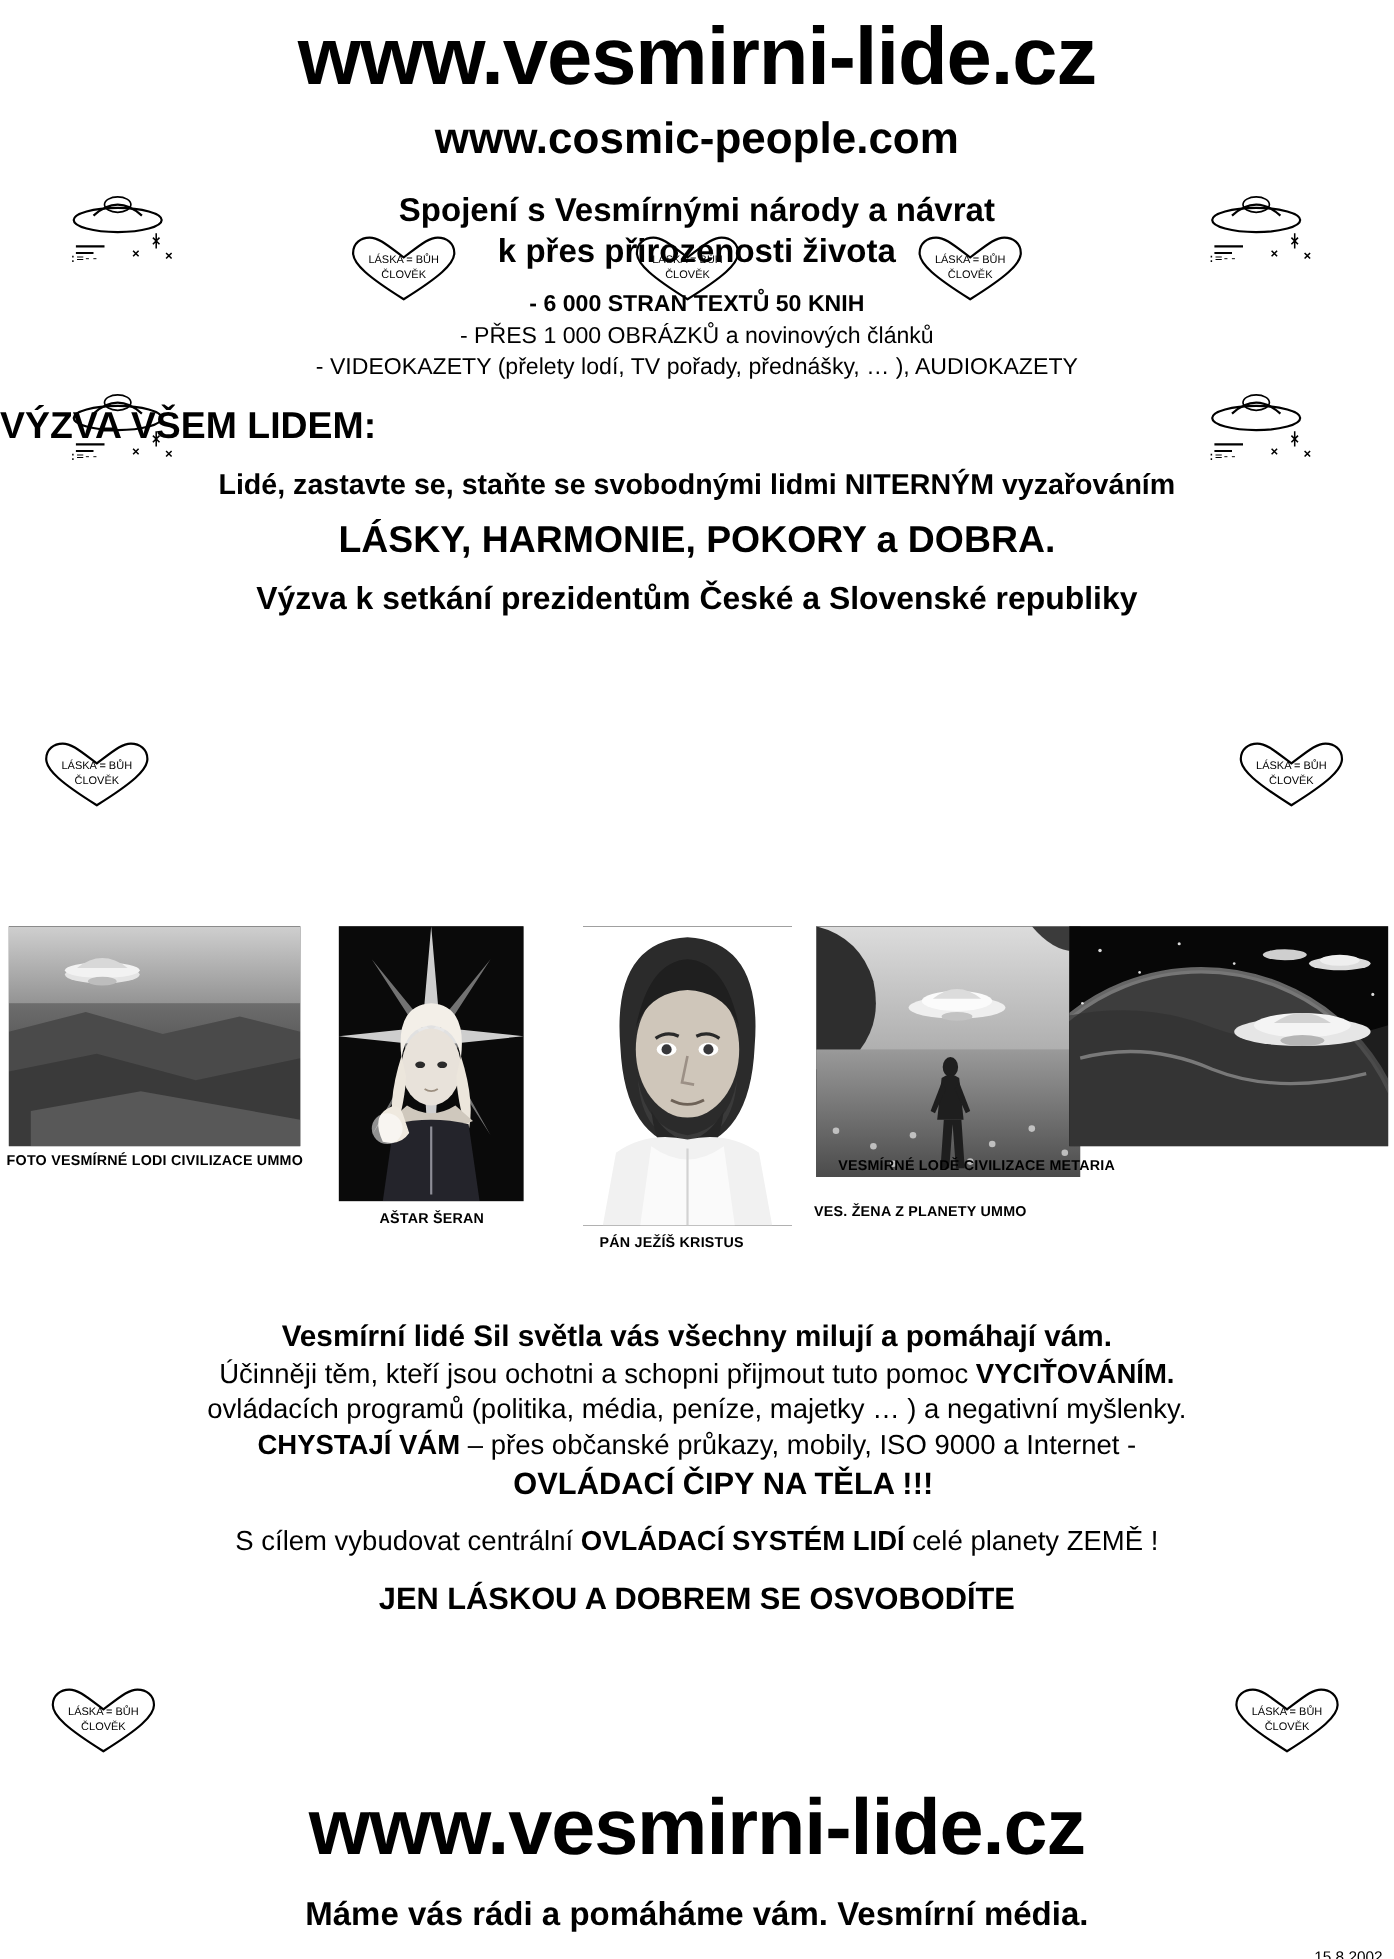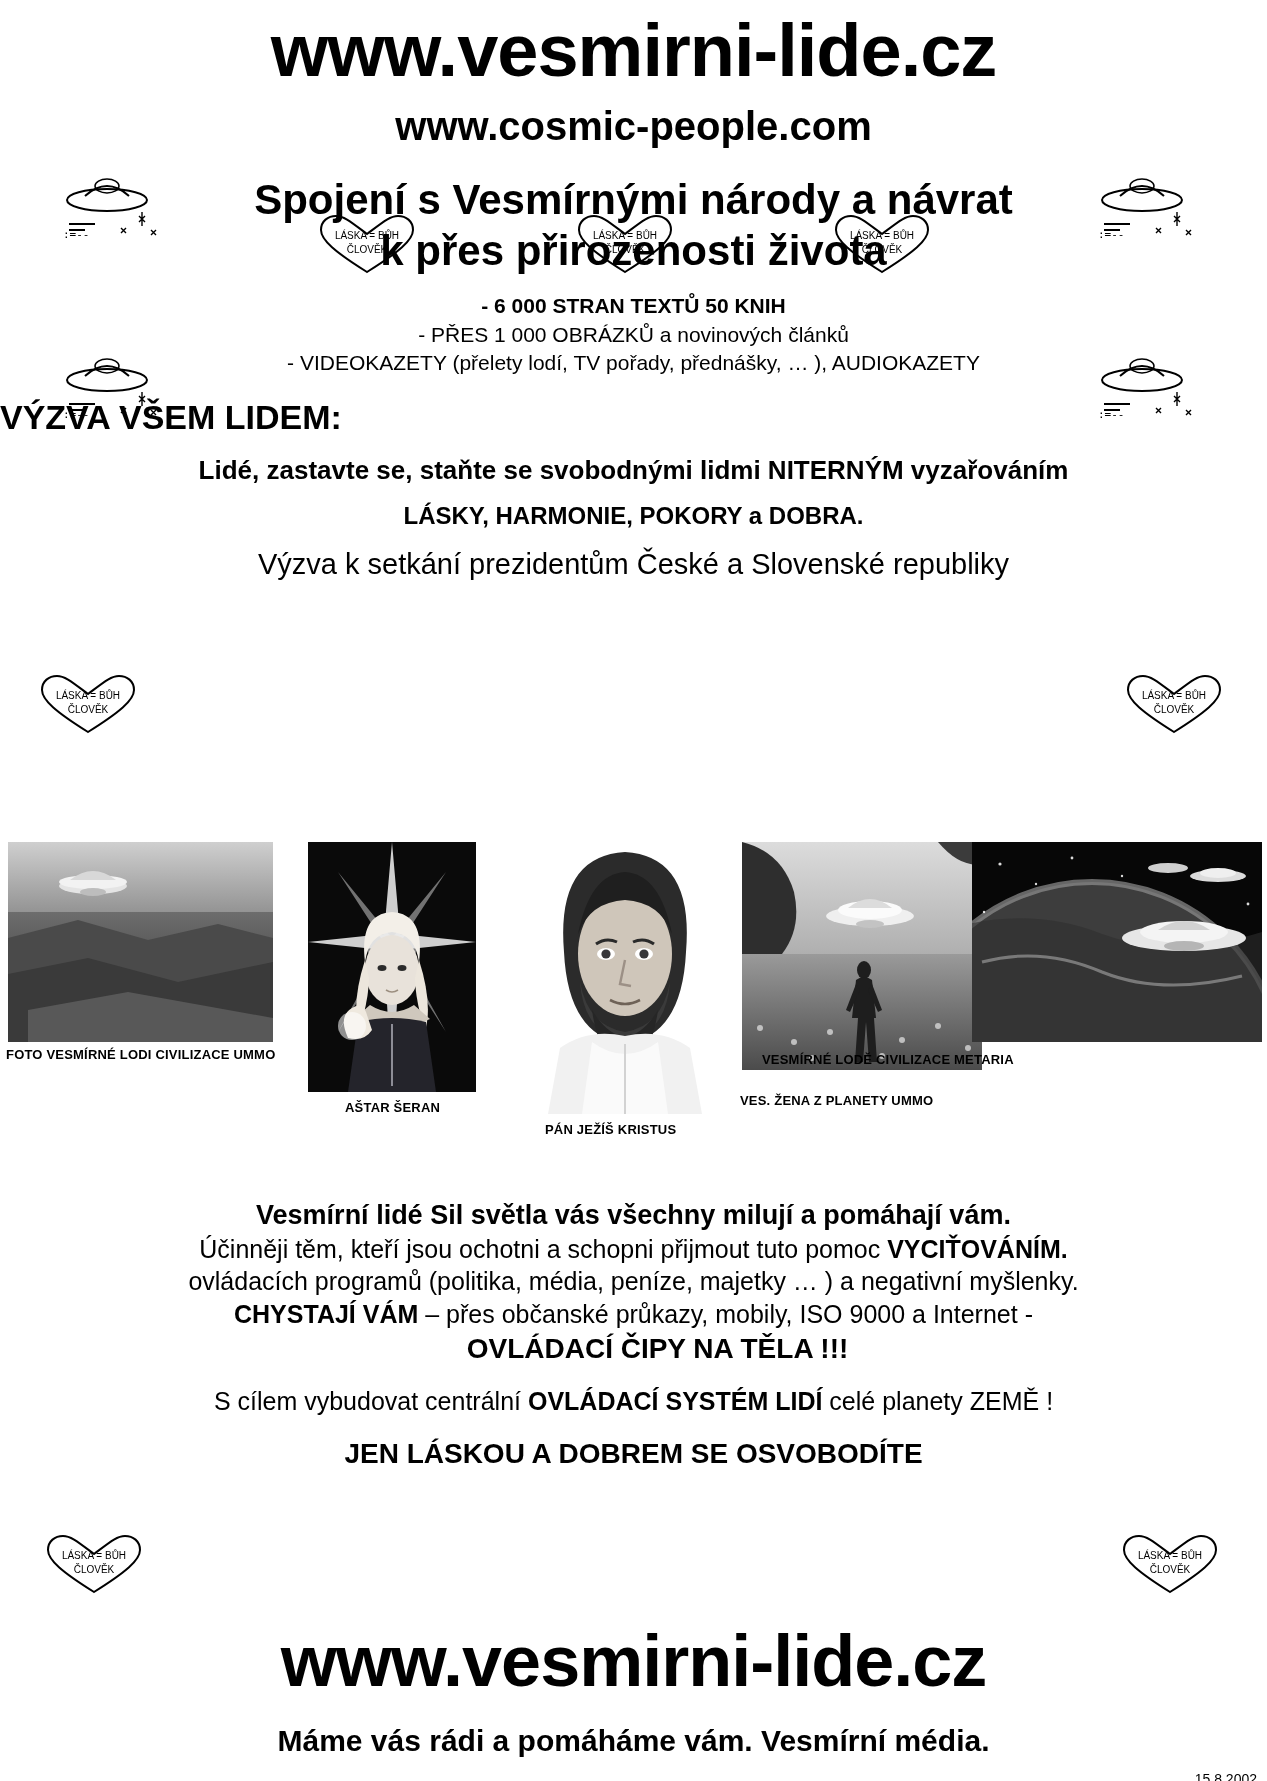--- a/index.html
+++ b/index.html
@@ -32,21 +32,21 @@
   }
   .second-url {
     text-align: center;
     font-size: 40px;
     font-weight: bold;
     margin-top: 18px;
     line-height: 1.0;
   }
   .title-block {
     text-align: center;
-    font-size: 42px;
+    font-size: 30px;
     font-weight: bold;
     line-height: 1.22;
     margin-top: 28px;
   }
   .bullets {
     text-align: center;
     font-size: 21px;
     line-height: 1.35;
     margin-top: 16px;
   }
@@ -58,28 +58,28 @@
     margin-top: 20px;
   }
   .line-lide {
     text-align: center;
     font-size: 26px;
     font-weight: bold;
     margin-top: 18px;
   }
   .lasky {
     text-align: center;
-    font-size: 24px;
+    font-size: 34px;
     font-weight: bold;
     margin-top: 16px;
   }
   .vyzva2 {
     text-align: center;
     font-size: 29px;
-    font-weight: normal;
+    font-weight: bold;
     margin-top: 18px;
   }
   
   .heart {
     width: 62px;
     height: 50px;
     display: inline-block;
     position: relative;
   }
   .heart svg { display: block; }

